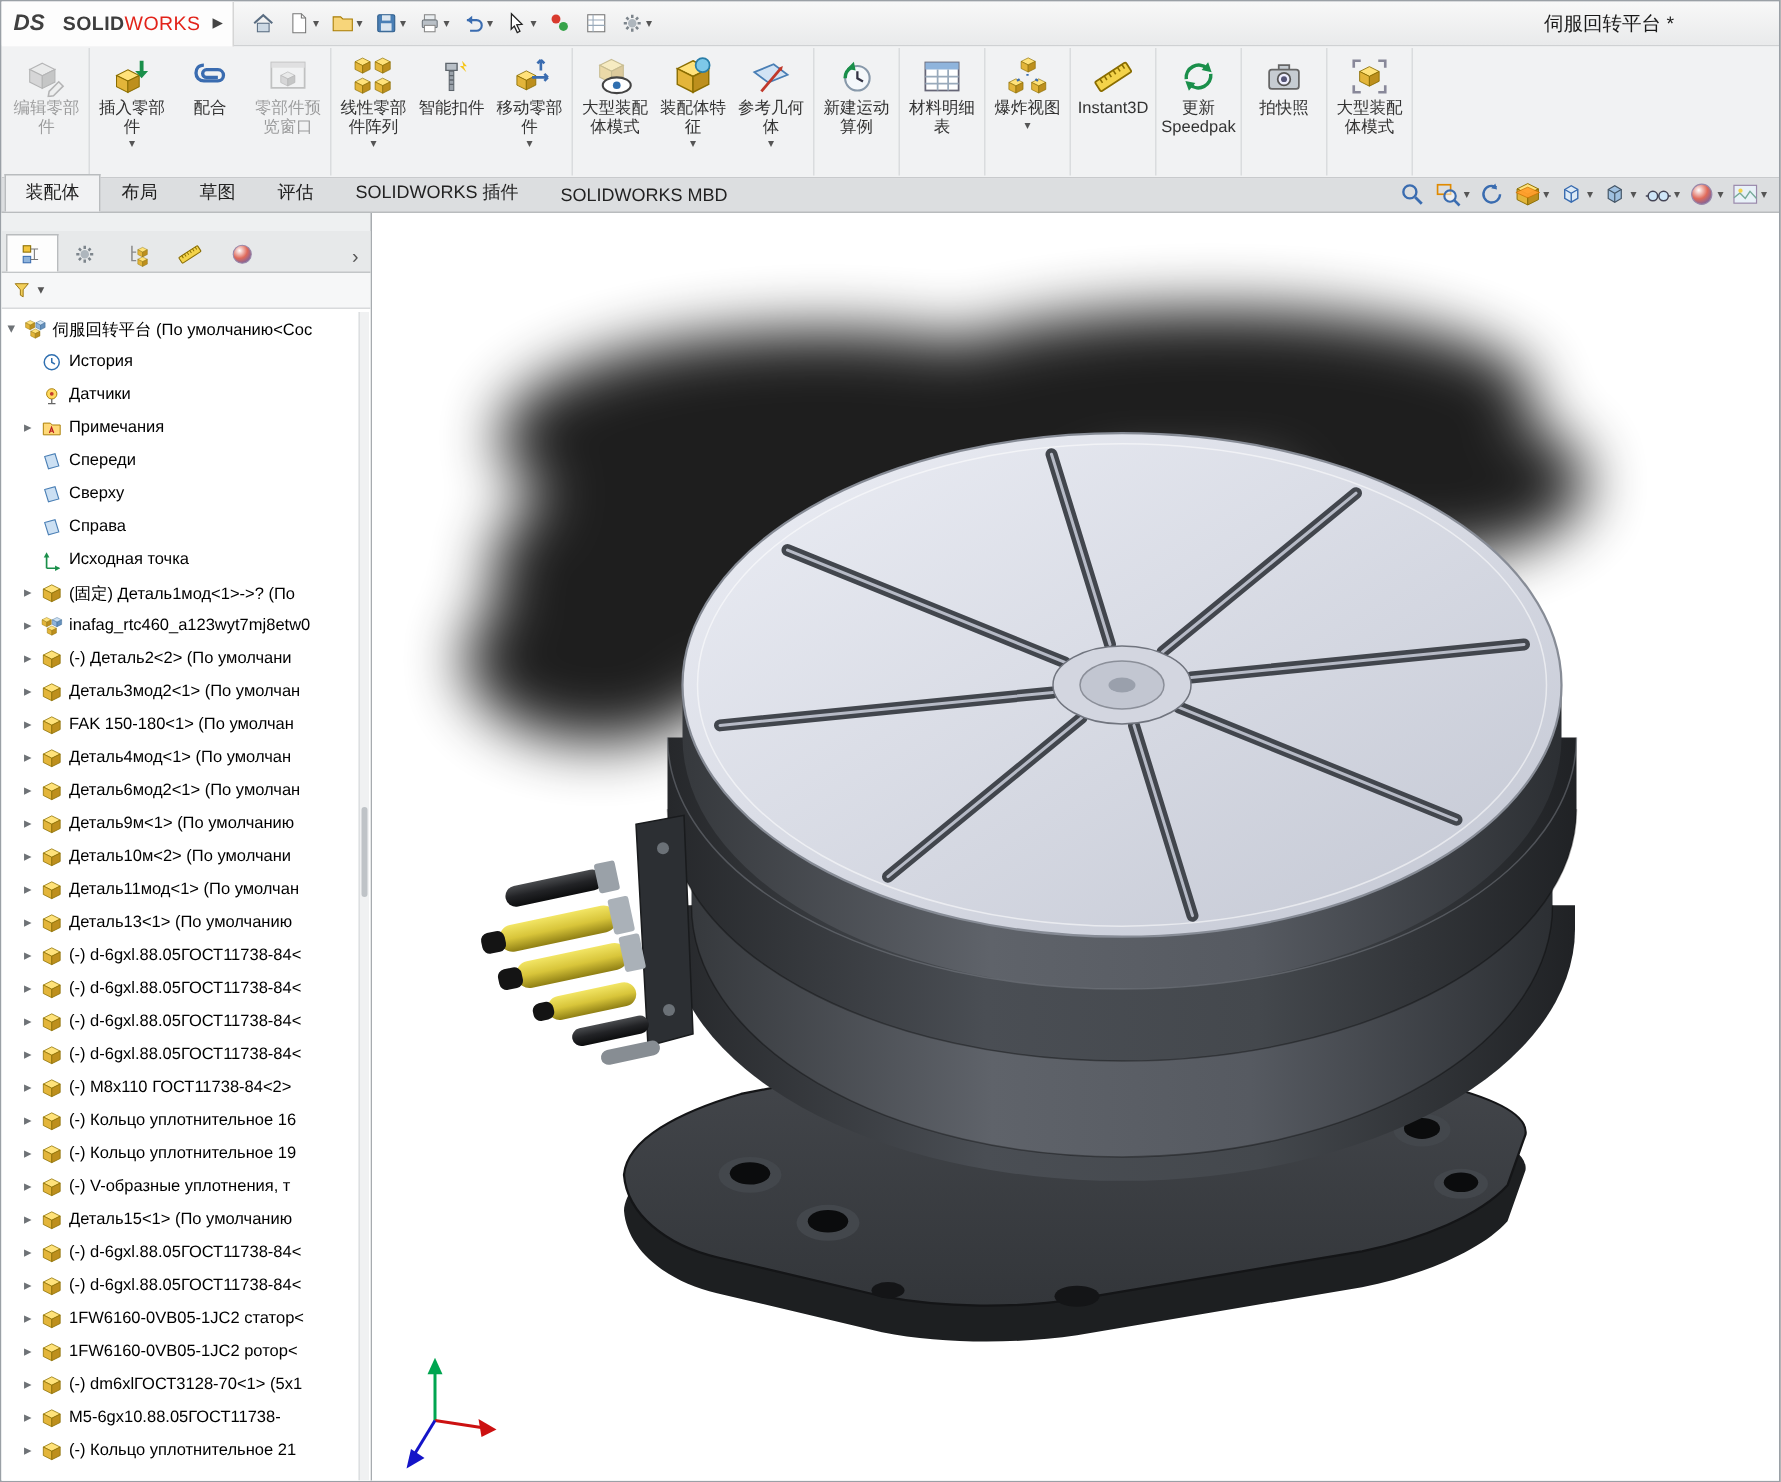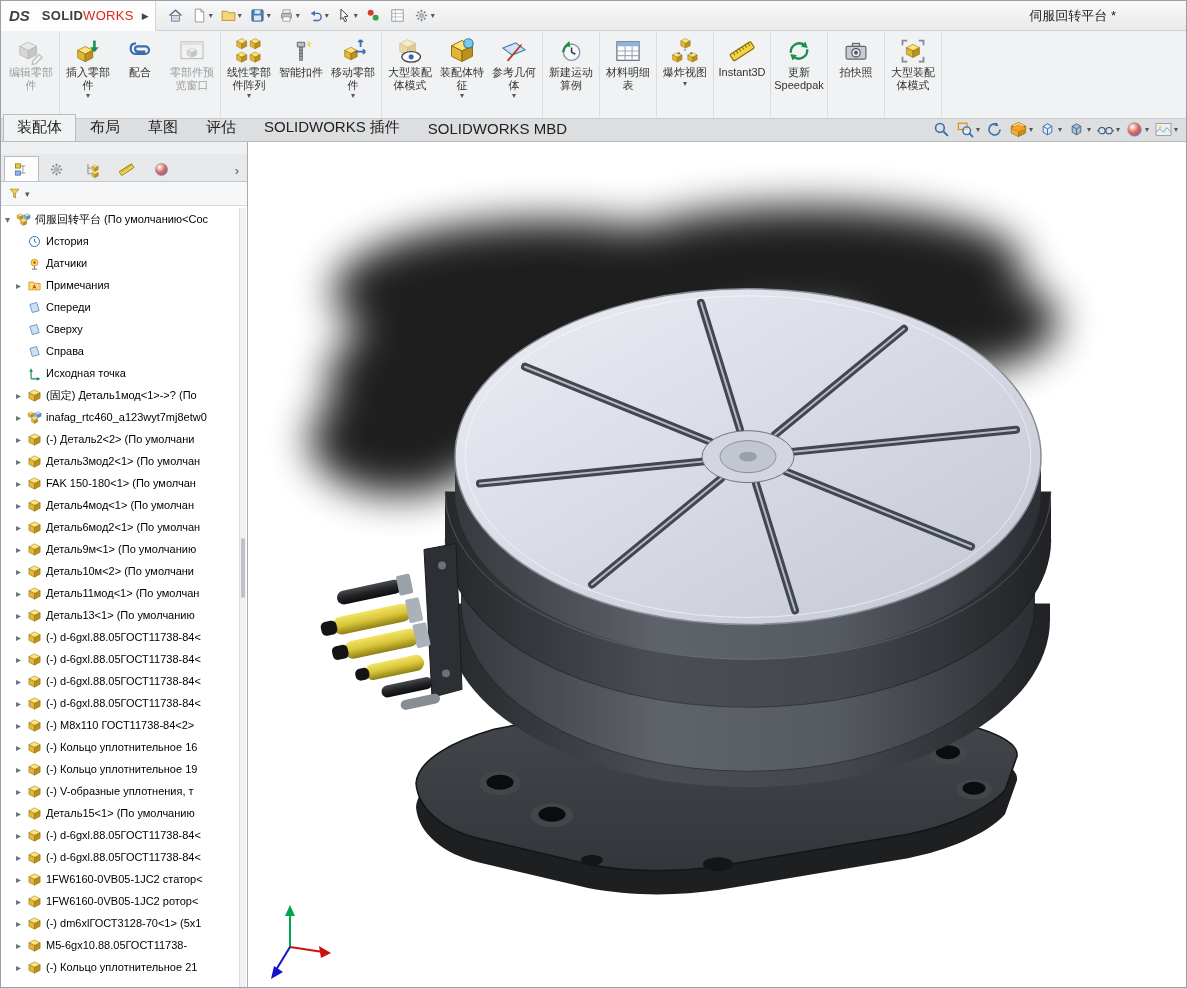--- a/index.html
+++ b/index.html
@@ -28,21 +28,21 @@
   .ribbon{height:88px;background:#f1f2f3;border-bottom:1px solid #c8cacc;display:flex;align-items:stretch;padding:1px 2px;}
   .rgroup{display:flex;align-items:stretch;border-right:1px solid #dadcde;padding:0 2px;}
   .rbtn{width:52px;display:flex;flex-direction:column;align-items:center;justify-content:flex-start;gap:1px;background:transparent;border:none;padding:5px 1px 1px;cursor:pointer;}
   .rbtn .rlabel{font-size:11px;line-height:12.5px;color:#333;text-align:center;white-space:pre-line;}
   .rbtn .dd{margin-top:0px;}
   .rbtn.disabled{filter:grayscale(1);opacity:.45;}
 
   
   .tabrow{height:23px;background:#dcdee0;border-bottom:1px solid #b9bcbe;display:flex;align-items:flex-end;}
   .tabs{display:flex;align-items:flex-end;height:23px;padding-left:2px;}
-  .tab{padding:3px 13px 4px;font-size:15px;color:#222;border:1px solid transparent;border-bottom:none;cursor:pointer;white-space:nowrap;}
+  .tab{padding:3px 13px 4px;font-size:12px;color:#222;border:1px solid transparent;border-bottom:none;cursor:pointer;white-space:nowrap;}
   .tab.active{background:#f1f2f3;border-color:#b9bcbe;}
   .viewbar{margin-left:auto;display:flex;align-items:center;gap:5px;padding:0 8px 2px 0;}
   .vbtn{display:flex;align-items:center;gap:1px;background:transparent;border:none;padding:0;cursor:pointer;}
 
   
   .main{position:relative;height:847px;background:#fff;}
   .viewport{position:absolute;inset:0;background:#fff;}
   .scene{position:absolute;left:247px;top:0;width:940px;height:847px;}
 
   

